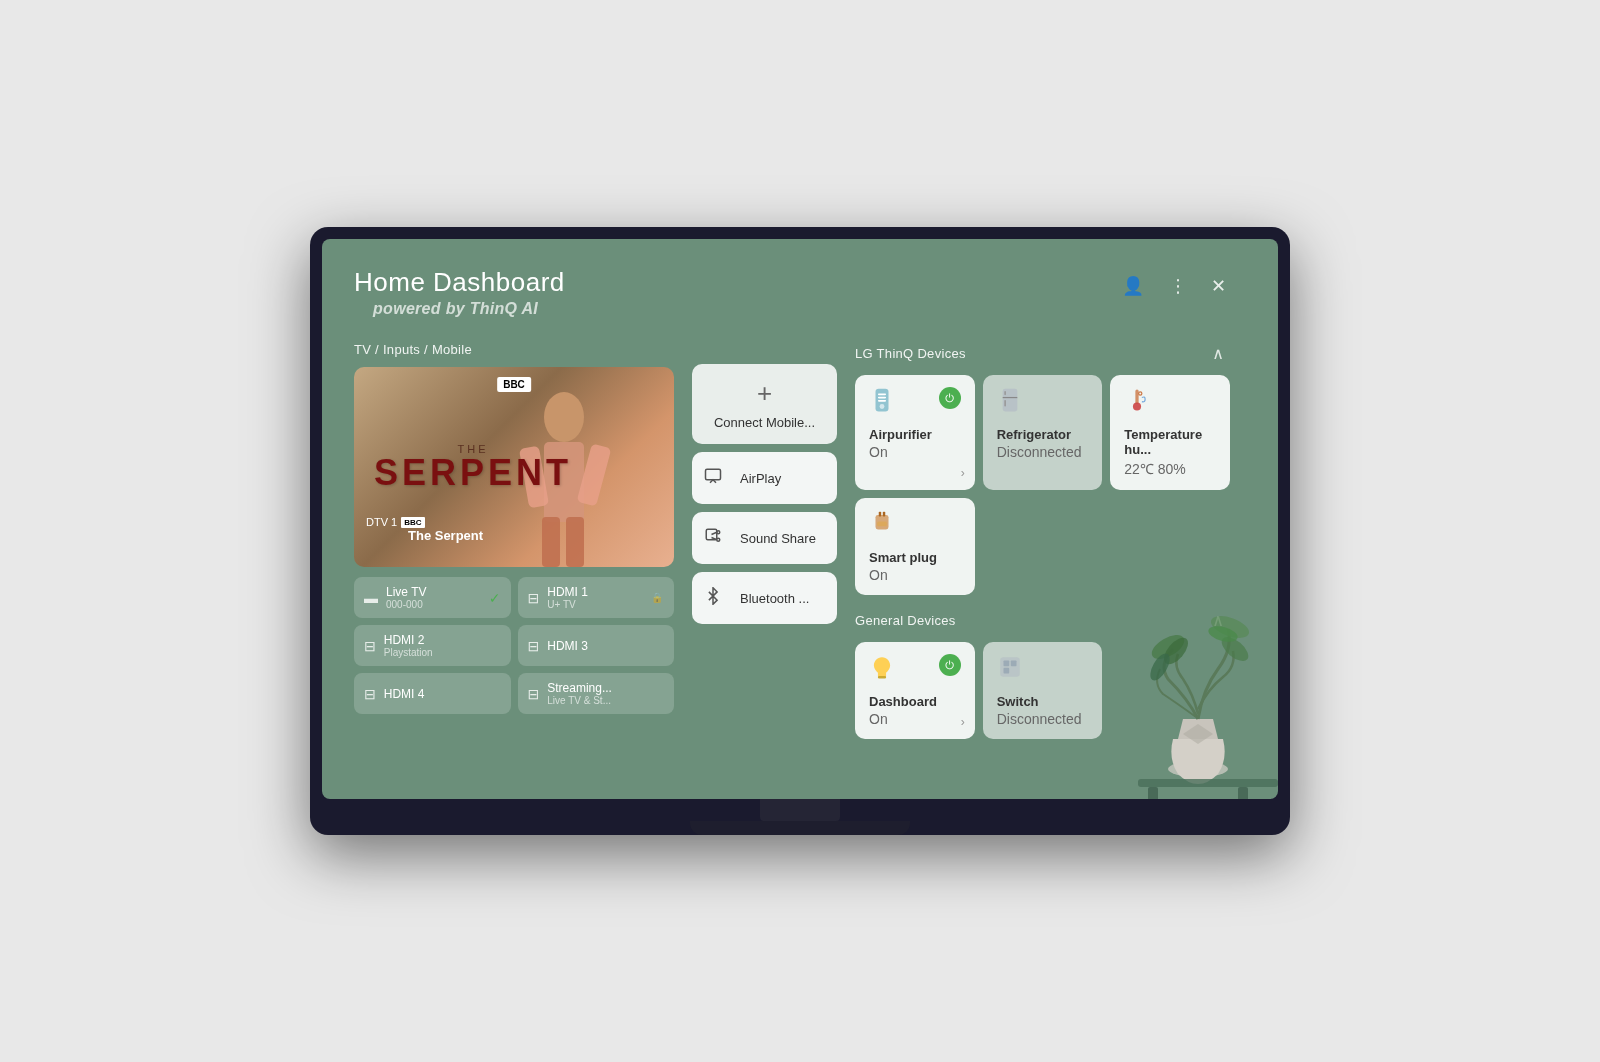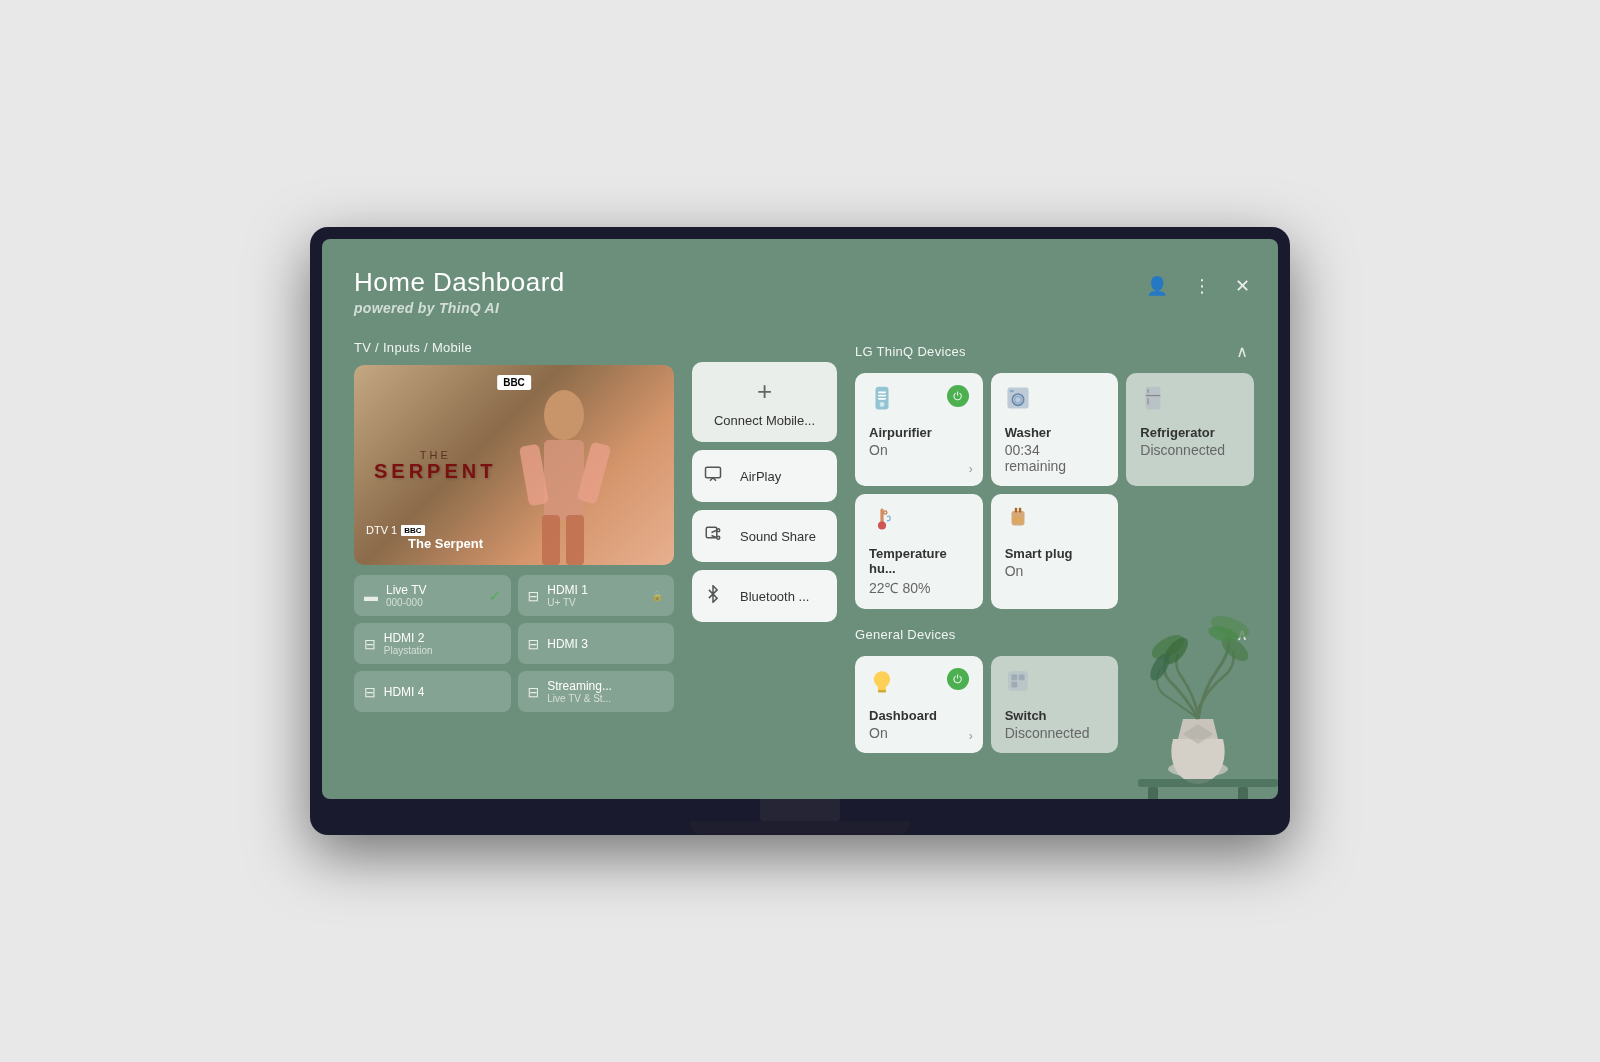--- a/index.html
+++ b/index.html
@@ -22,45 +22,46 @@
     }
 
     .tv-screen {
       background: #6b8f7a;
       border-radius: 8px;
       overflow: hidden;
       position: relative;
     }
 
     .dashboard {
-      padding: 28px 24px 24px 32px;
+      padding: 28px 48px 24px 32px;
       min-height: 560px;
       position: relative;
     }
 
     
     .header {
       display: flex;
       justify-content: space-between;
       align-items: flex-start;
       margin-bottom: 24px;
     }
     .header-title {
       color: #fff;
     }
     .header-title h1 {
       font-size: 26px;
       font-weight: 300;
       letter-spacing: 0.5px;
     }
     .powered-by {
-      font-size: 14px;
+      font-size: 16px;
       color: rgba(255,255,255,0.7);
       margin-top: 2px;
       letter-spacing: 0.3px;
+      margin-left: 19px;
     }
     .powered-by span {
       font-weight: 700;
       font-style: italic;
     }
     .header-icons {
       display: flex;
       gap: 16px;
       align-items: center;
       margin-top: 4px;
@@ -120,21 +121,21 @@
       background: white;
       color: black;
       font-size: 10px;
       font-weight: 900;
       padding: 2px 6px;
       border-radius: 2px;
     }
 
     .channel-info {
       position: absolute;
-      bottom: 14px;
+      bottom: 24px;
       left: 12px;
       color: white;
     }
     .channel-info .channel-num {
       font-size: 11px;
       display: flex;
       align-items: center;
       gap: 4px;
     }
     .bbc-small {
@@ -388,21 +389,21 @@
                   <ellipse cx="50" cy="30" rx="20" ry="25" fill="#c8956a"></ellipse>
                   <rect x="30" y="55" width="40" height="80" rx="5" fill="#d4957a" opacity="0.9"></rect>
                   <rect x="10" y="60" width="20" height="60" rx="5" fill="#e8a08a" opacity="0.8" transform="rotate(-10,20,90)"></rect>
                   <rect x="70" y="58" width="20" height="60" rx="5" fill="#e8a08a" opacity="0.8" transform="rotate(15,80,88)"></rect>
                   <rect x="28" y="130" width="18" height="50" rx="4" fill="#c07050" opacity="0.9"></rect>
                   <rect x="52" y="130" width="18" height="50" rx="4" fill="#c07050" opacity="0.9"></rect>
                 </svg>
               </div>
               <div style="position:absolute;left:20px;top:50%;transform:translateY(-50%);text-align:center;">
                 <div style="font-size:11px;color:#5a3020;letter-spacing:3px;font-weight:400;">THE</div>
-                <div style="font-size:20px;font-weight:900;color:#7a1010;letter-spacing:4px;line-height:1;text-shadow:1px 1px 3px rgba(0,0,0,0.2);">SERPENT</div>
+                <div style="font-size:36px;font-weight:900;color:#7a1010;letter-spacing:4px;line-height:1;text-shadow:1px 1px 3px rgba(0,0,0,0.2);">SERPENT</div>
               </div>
             </div>
             <div class="bbc-badge-top">BBC</div>
             <div class="channel-info">
               <div class="channel-num">
                 <span>DTV 1</span>
                 <span class="bbc-small">BBC</span>
               </div>
               <div class="show-name-small">The Serpent</div>
             </div>
@@ -524,35 +525,20 @@
                       <circle cx="16" cy="24" r="3" fill="white" opacity="0.6"></circle>
                     </svg>
                   </span>
                   <div class="device-power-on">⏻</div>
                 </div>
                 <div class="device-name">Airpurifier</div>
                 <div class="device-status">On</div>
                 <span class="device-chevron">›</span>
               </div>
 
-              <div class="device-card">
-                <div class="device-card-header">
-                  <span class="device-icon">
-                    <svg width="26" height="26" viewBox="0 0 32 32" fill="none">
-                      <rect x="3" y="3" width="26" height="26" rx="3" fill="#aab8cc" opacity="0.7"></rect>
-                      <circle cx="16" cy="18" r="7" fill="none" stroke="#6688aa" stroke-width="2"></circle>
-                      <circle cx="16" cy="18" r="4" fill="none" stroke="#88aacc" stroke-width="1.5"></circle>
-                      <rect x="6" y="6" width="5" height="3" rx="1" fill="#88aacc"></rect>
-                    </svg>
-                  </span>
-                  <div style="width:22px;"></div>
-                </div>
-                <div class="device-name">Washer</div>
-                <div class="device-status">00:34 remaining</div>
-              </div>
 
               <div class="device-card disconnected">
                 <div class="device-card-header">
                   <span class="device-icon">
                     <svg width="26" height="26" viewBox="0 0 32 32" fill="none">
                       <rect x="7" y="2" width="18" height="28" rx="3" fill="#b0b8c4" opacity="0.6"></rect>
                       <line x1="7" y1="13" x2="25" y2="13" stroke="#888" stroke-width="1.5"></line>
                       <rect x="9" y="5" width="2" height="5" rx="1" fill="#999"></rect>
                       <rect x="9" y="16" width="2" height="8" rx="1" fill="#999"></rect>
                     </svg>

